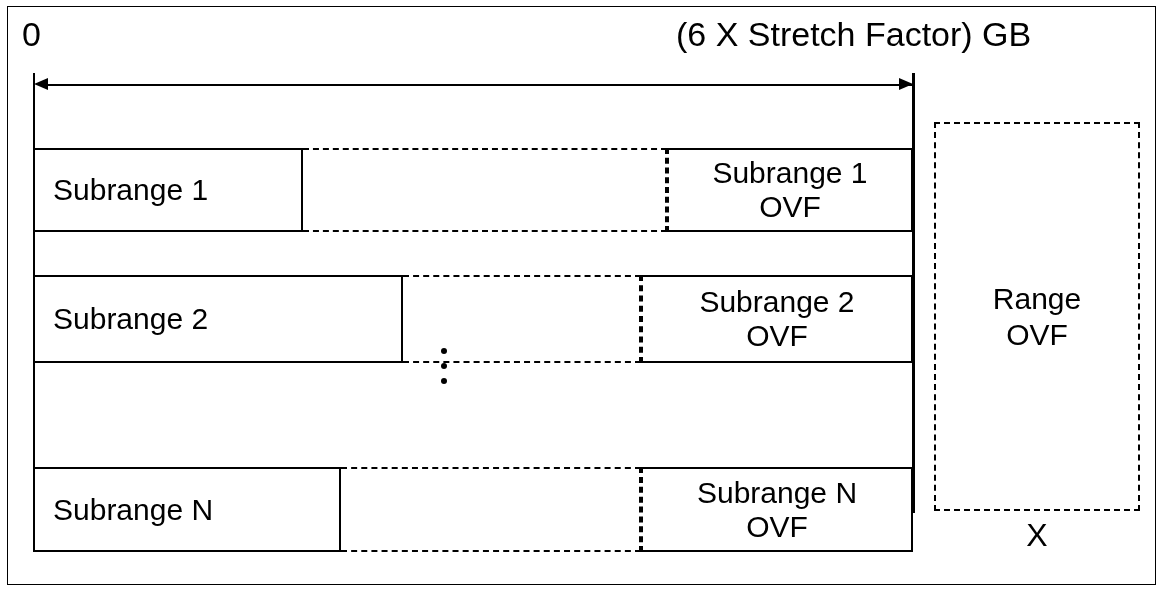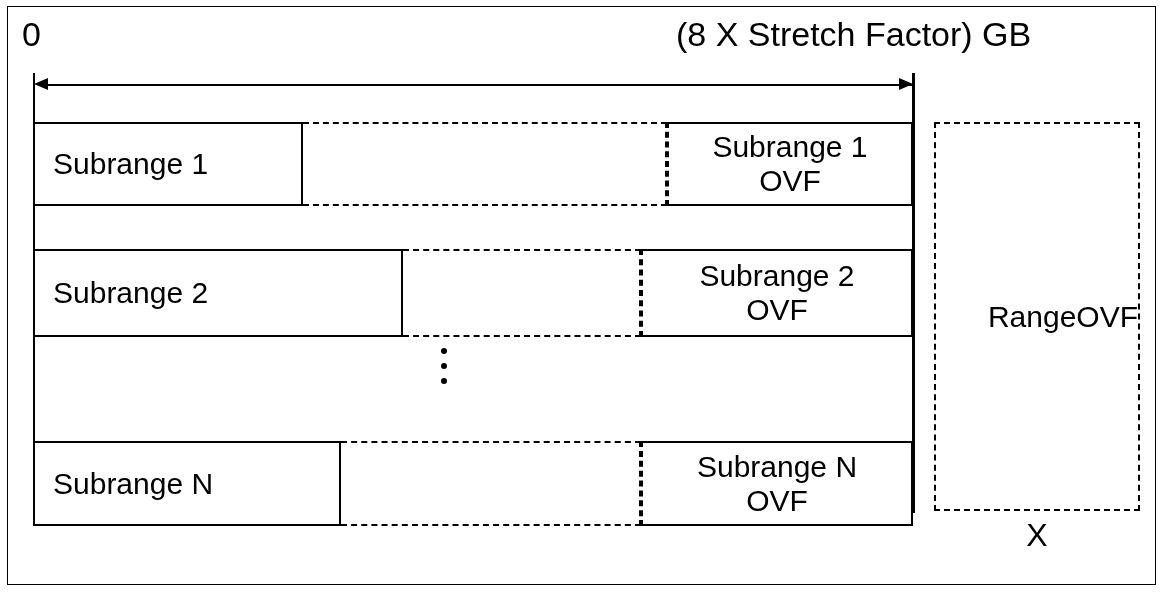--- a/index.html
+++ b/index.html
@@ -86,20 +86,21 @@
     left: 912px;
     top: 73px;
     width: 0;
     height: 440px;
     border-left: 3px solid #000;
   }
   
   .row {
     position: absolute;
     left: 33px;
+    margin-top: 26px;
   }
   
   .seg-solid {
     position: absolute;
     top: 0;
     left: 0;
     height: 100%;
     border: 2px solid #000;
     box-sizing: border-box;
     display: flex;
@@ -160,23 +161,23 @@
   
   .range-ovf {
     position: absolute;
     left: 934px;
     top: 122px;
     width: 206px;
     height: 389px;
     border: 2px dashed #000;
     box-sizing: border-box;
     display: flex;
-    flex-direction: row;
+    flex-direction: column;
     align-items: center;
-    justify-content: flex-end;
+    justify-content: center;
   }
   .range-ovf span {
     font-size: 30px;
     line-height: 36px;
     text-align: center;
     white-space: nowrap;
   }
   .x-label {
     position: absolute;
     left: 934px;
@@ -188,21 +189,21 @@
   }
 </style>
 </head>
 <body>
 
 <div id="canvas">
 
   <div class="frame"></div>
 
   <div class="hdr-zero">0</div>
-  <div class="hdr-cap">(8 X Stretch Factor) GB</div>
+  <div class="hdr-cap">(6 X Stretch Factor) GB</div>
 
   <div class="axis-line"></div>
   <div class="arrow-left"></div>
   <div class="arrow-right"></div>
 
   <div class="rail-left"></div>
   <div class="rail-right"></div>
 
   <div class="row" style="top:122px;height:84px;width:880px;">
     <div class="seg-solid" style="width:270px;">

